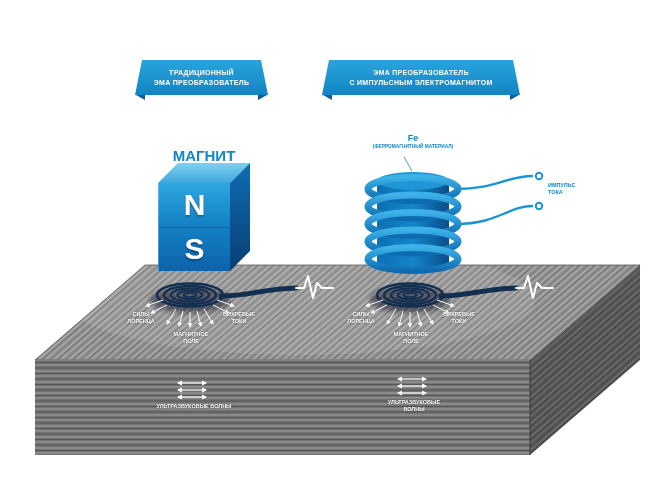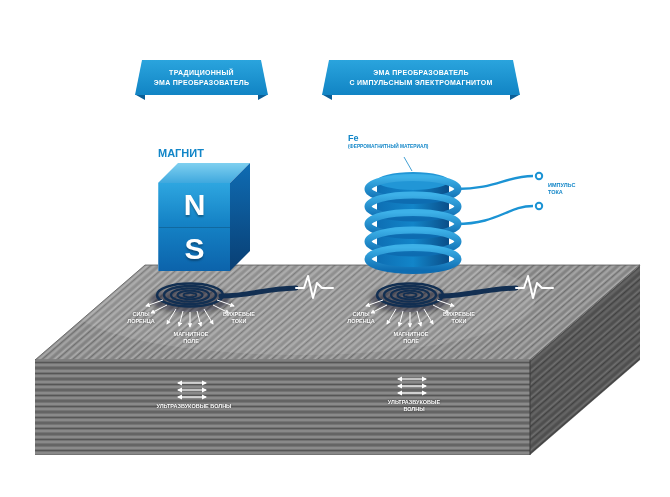--- a/index.html
+++ b/index.html
@@ -12,21 +12,21 @@
   .banner{position:absolute;height:35px}
   .banner-body{position:relative;width:100%;height:100%;
     background:linear-gradient(180deg,#2aa4dd 0%,#1184c4 100%);
     clip-path:polygon(7px 0,calc(100% - 7px) 0,100% 100%,0 100%);
     display:flex;flex-direction:column;align-items:center;justify-content:center;gap:2px}
   .banner-line{color:#fff;font-size:7px;font-weight:bold;letter-spacing:.3px;line-height:8px;text-align:center;white-space:nowrap}
   .fold{position:absolute;bottom:-5px;width:9px;height:5px;background:#0a5e97}
   .fold-l{left:1px;clip-path:polygon(0 0,100% 0,100% 100%)}
   .fold-r{right:1px;clip-path:polygon(0 0,100% 0,0 100%)}
 
-  .blue-label{color:#1286c8;font-weight:bold;}
+  .blue-label{color:#1286c8;font-weight:bold;text-align:center}
 
   
   .magnet{position:absolute;left:158px;top:163px;width:92px;height:108px}
   .magnet-front{position:absolute;left:0;top:20px;width:72px;height:88px;
     background:linear-gradient(180deg,#2ea6e0 0%,#1583c6 45%,#0c63ab 100%);
     display:flex;flex-direction:column;border-left:1px solid rgba(255,255,255,.25)}
   .pole{flex:1;display:flex;align-items:center;justify-content:center;color:#fff;
     font-weight:bold;font-size:30px;text-shadow:0 2px 2px rgba(0,0,0,.3)}
   .pole-s{border-top:1px solid rgba(0,0,0,.18)}
   .magnet-top{position:absolute;left:0;top:0;width:92px;height:20px;
@@ -179,21 +179,21 @@
 
   <div class="banner" style="left:322px;top:60px;width:198px">
     <div class="fold fold-l"></div>
     <div class="fold fold-r"></div>
     <div class="banner-body">
       <div class="banner-line">ЭМА ПРЕОБРАЗОВАТЕЛЬ</div>
       <div class="banner-line">С ИМПУЛЬСНЫМ ЭЛЕКТРОМАГНИТОМ</div>
     </div>
   </div>
 
-  <div class="abs blue-label" style="left:158px;top:147px;width:92px;font-size:11px">МАГНИТ</div>
+  <div class="abs blue-label" style="left:158px;top:147px;width:92px;font-size:15px">МАГНИТ</div>
 
   <div class="magnet">
     <div class="magnet-top"></div>
     <div class="magnet-side"></div>
     <div class="magnet-front">
       <div class="pole">N</div>
       <div class="pole pole-s">S</div>
     </div>
   </div>
 

